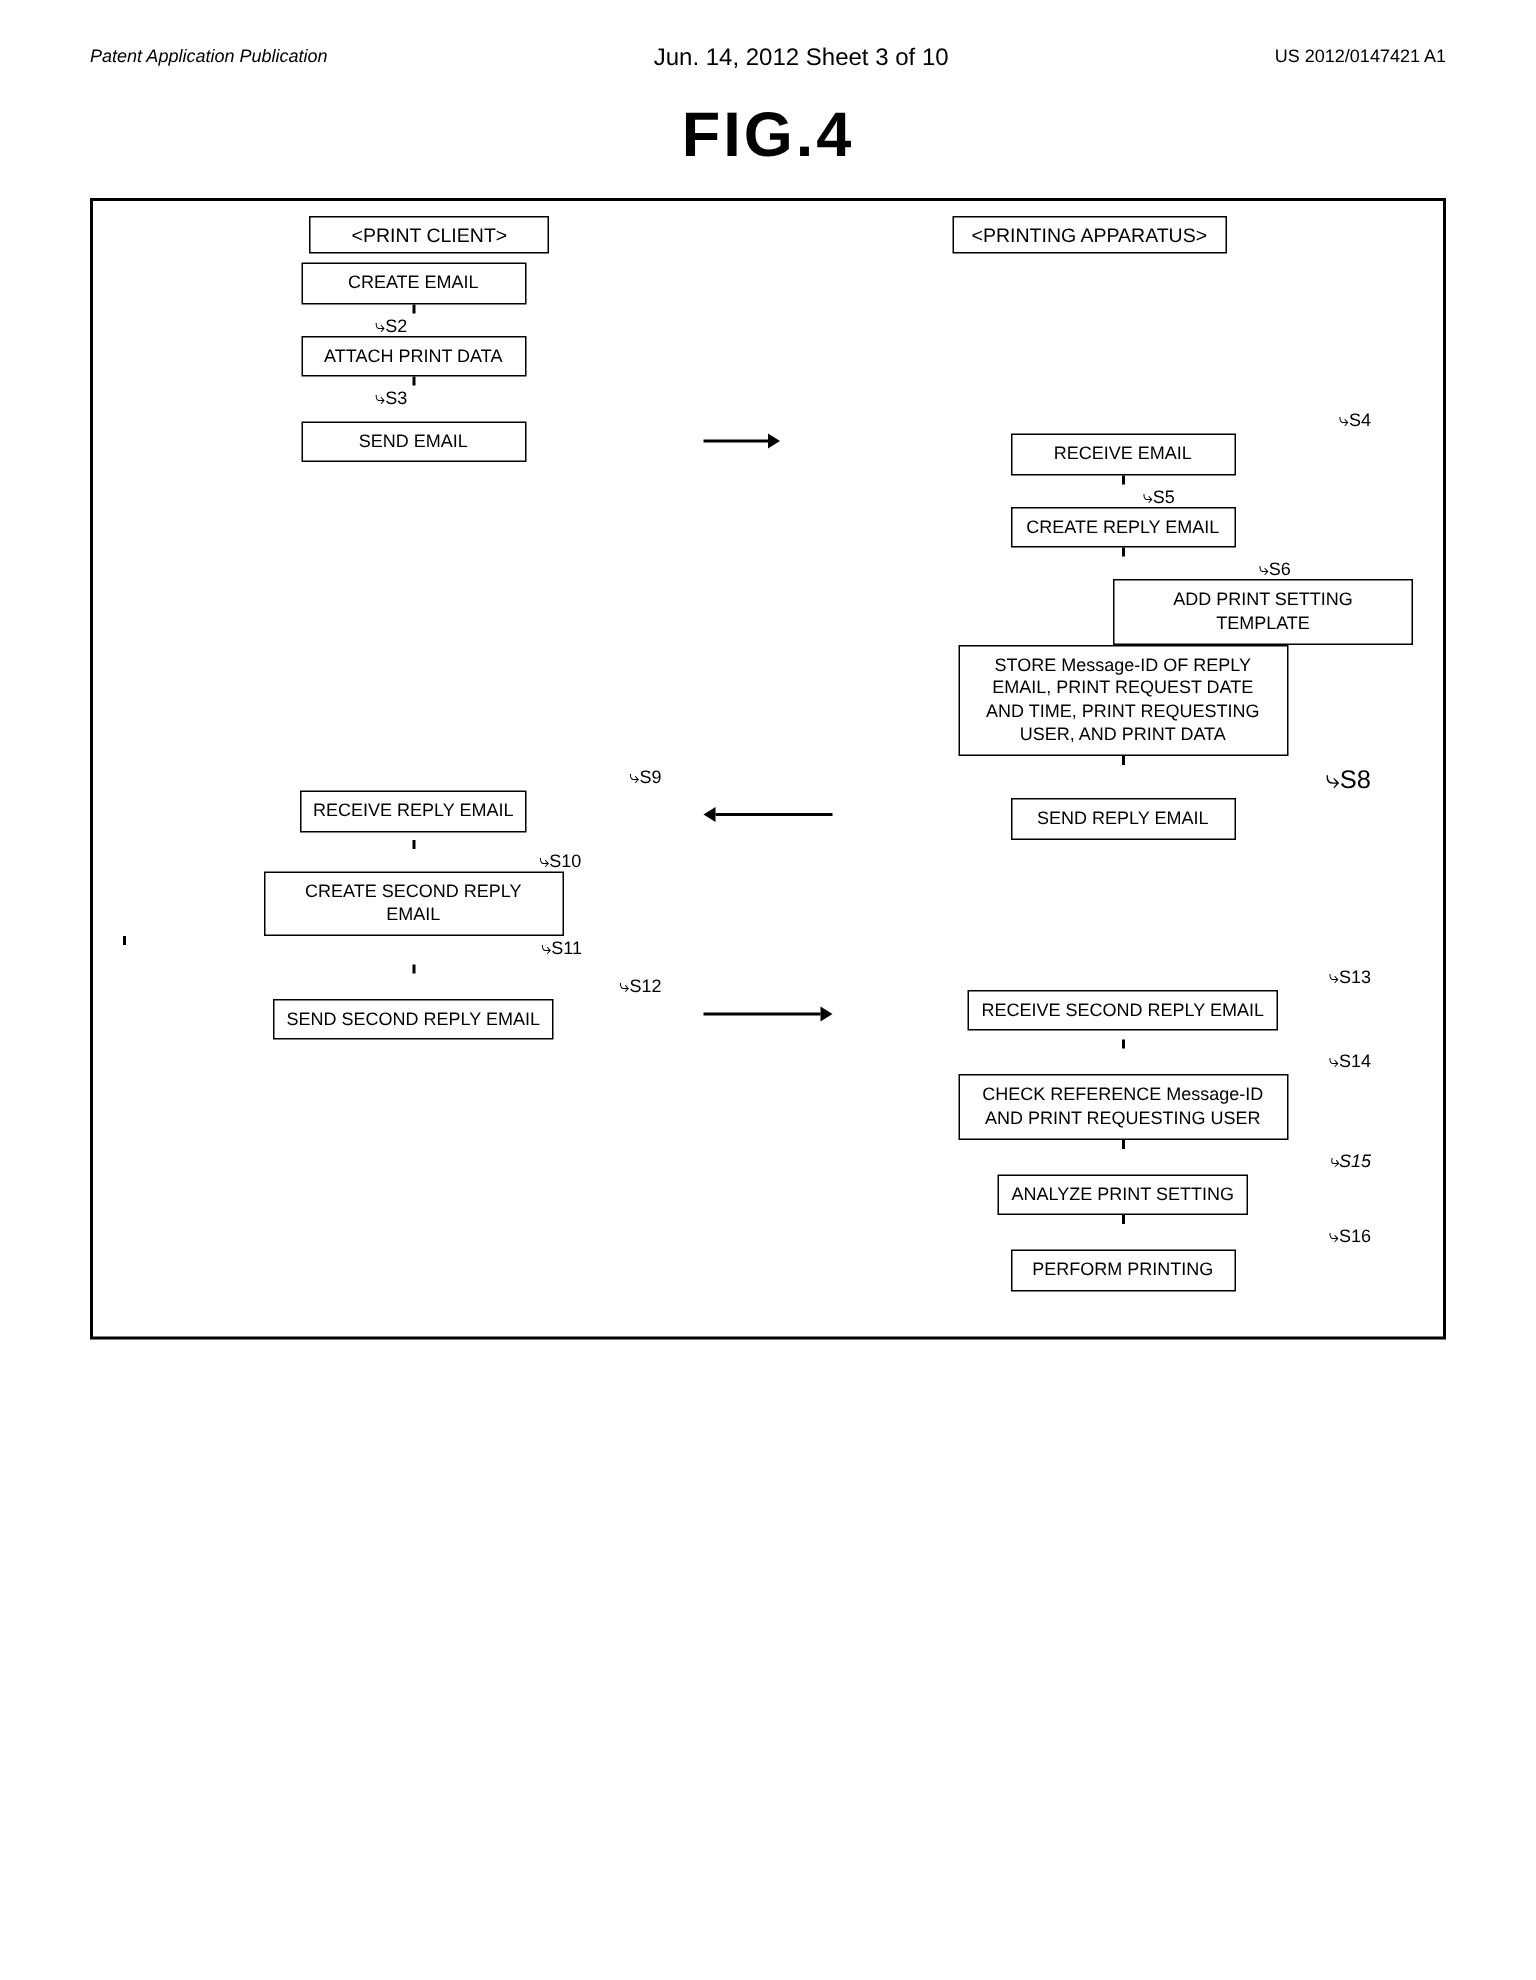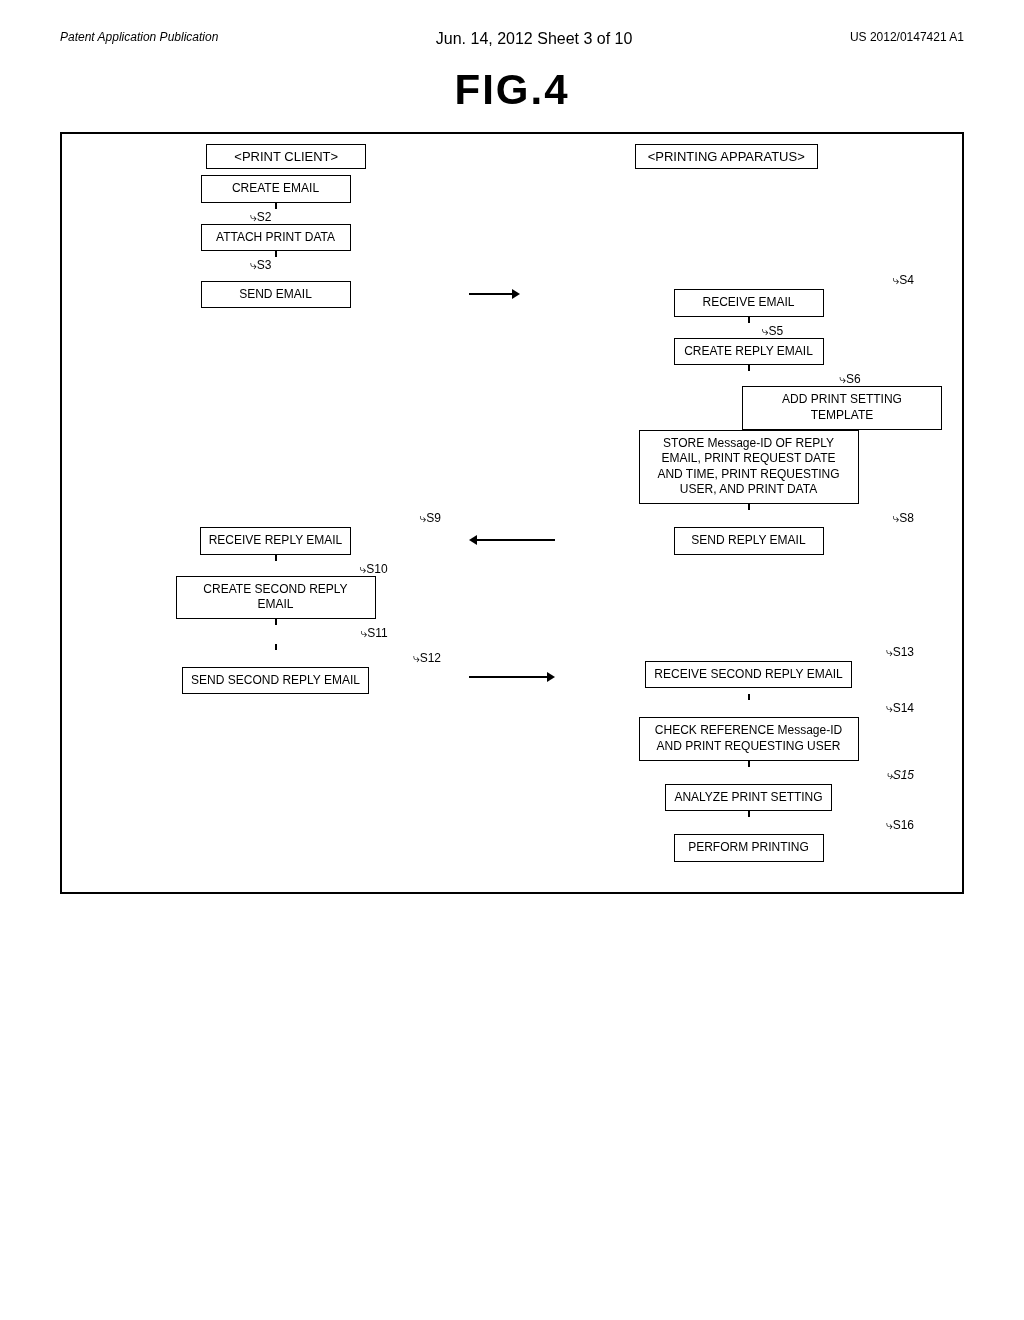--- a/index.html
+++ b/index.html
@@ -253,21 +253,21 @@
 
               <div style="display:flex; align-items:center; height:100%; margin-top:22px;">
                 <div style="width:0; height:0; border-top:5px solid transparent; border-bottom:5px solid transparent; border-right:8px solid #000;"></div>
                 <div style="flex:1; height:2px; background:#000;"></div>
               </div>
             </td>
             <td style="text-align:center; vertical-align:top; padding:0;">
               <div style="display:flex; flex-direction:column; align-items:center;">
                 <div class="vline" style="height:6px;"></div>
                 <div style="text-align:right; width:100%; padding-right:28px; padding-bottom:2px;">
-                  <span style="font-size:12px;">⤷<span>S8</span></span>
+                  <span style="font-size:17px;">⤷<span>S8</span></span>
                 </div>
                 <div style="display:flex; justify-content:center;">
                   <div class="step-box">SEND REPLY EMAIL</div>
                 </div>
               </div>
             </td>
           </tr>
 
           <tr>
             <td style="text-align:center; padding:0;">
@@ -289,21 +289,21 @@
               <div style="display:flex; justify-content:center;">
                 <div class="step-box">CREATE SECOND REPLY EMAIL</div>
               </div>
             </td>
             <td></td>
               <td></td>
           </tr>
 
           <tr>
             <td style="text-align:center; padding:0;">
-              <div style="display:flex; flex-direction:column; align-items:flex-start;">
+              <div style="display:flex; flex-direction:row; align-items:flex-start;">
                 <div class="vline" style="height:6px;"></div>
                 <div style="display:flex; width:100%; justify-content:center; align-items:center;">
                   <div style="text-align:right; width:60%; padding-right:4px;">
                     <span style="font-size:12px;">⤷<span>S11</span></span>
                   </div>
                 </div>
               </div>
             </td>
             <td></td>
               <td></td>

